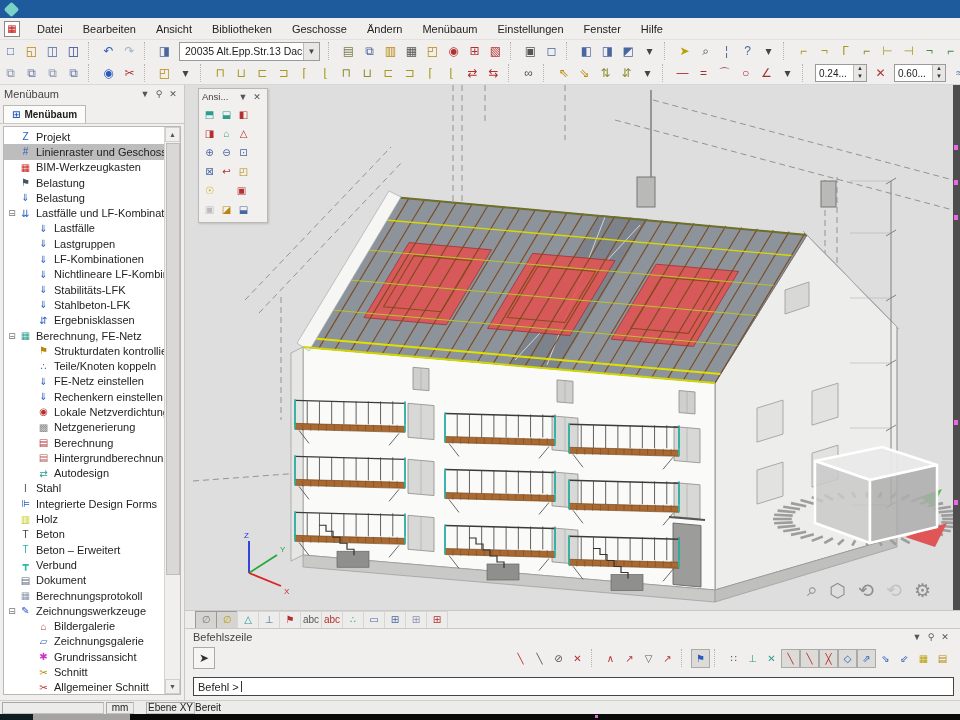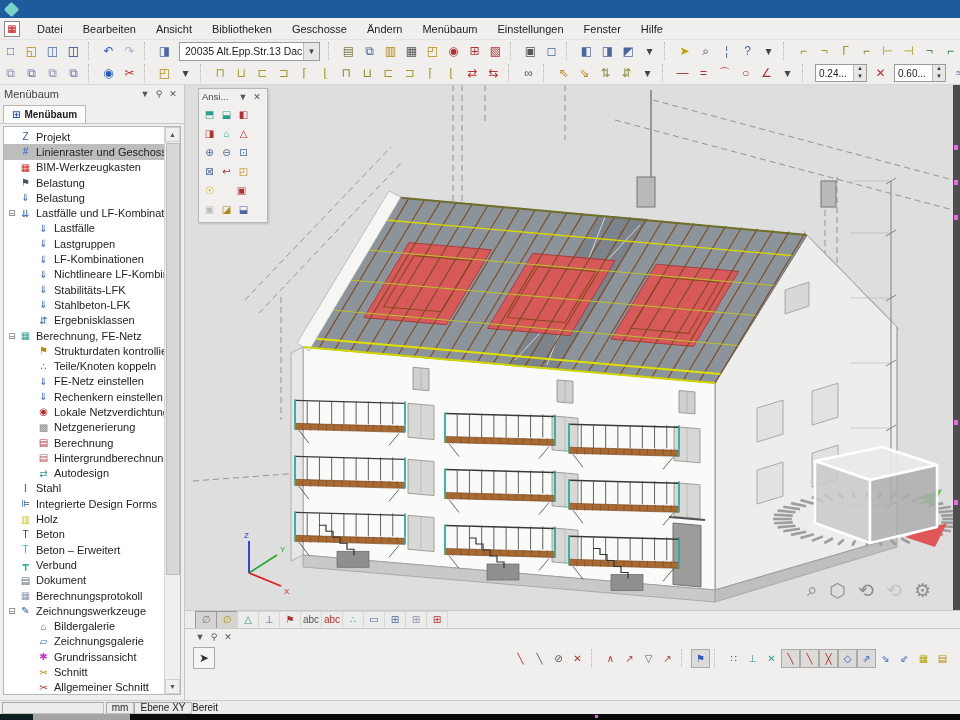--- a/index.html
+++ b/index.html
@@ -890,20 +890,21 @@
     <span class="tbtn" style="color: rgb(179, 48, 48);">abc</span>
     <span class="tbtn" style="color: rgb(42, 157, 143);">∴</span>
     <span class="tbtn" style="color: rgb(74, 102, 160);">▭</span>
     <span class="tbtn" style="color: rgb(74, 102, 160);">⊞</span>
     <span class="tbtn" style="color: rgb(136, 146, 176);">⊞</span>
     <span class="tbtn" style="color: rgb(179, 48, 48);">⊞</span>
   </div>
 
 <div id="cmdpanel" class="abs">
   <div id="cmdhead">
+    <span class="htitle">Befehlszeile</span>
     <span class="hbtn">▼</span>
     <span class="hbtn">⚲</span>
     <span class="hbtn">✕</span>
   </div>
   <div id="cmdbody">
     <span id="cursorbtn">➤</span>
     <span id="snaprow">
 
     <span class="tbtn" style="color: rgb(179, 48, 48);">╲</span>
         <span class="tbtn" style="color: rgb(85, 85, 85);">╲</span>
@@ -924,26 +925,30 @@
         <span class="tbtn pressed" style="color: rgb(179, 48, 48);">╲</span>
         <span class="tbtn pressed" style="color: rgb(179, 48, 48);">╳</span>
         <span class="tbtn pressed" style="color: rgb(42, 91, 191);">◇</span>
         <span class="tbtn pressed" style="color: rgb(42, 91, 191);">⇗</span>
         <span class="tbtn" style="color: rgb(42, 91, 191);">⇘</span>
         <span class="tbtn" style="color: rgb(42, 91, 191);">⇙</span>
         <span class="tbtn" style="color: rgb(184, 160, 0);">▦</span>
         <span class="tbtn" style="color: rgb(184, 134, 11);">▤</span>
       </span>
   </div>
+  <div id="cmdinput">
+    <span>Befehl &gt;</span>
+    <span class="caret"></span>
+  </div>
 </div>
 
 <div id="statusbar" class="abs">
   <span class="sbox" style="width:102px;margin-left:2px"></span>
   <span class="sbox" style="width:28px;margin-left:2px">mm</span>
-  <span class="sbox" style="width:58px;margin-left:0">Ebene XY</span>
+  <span class="sbox" style="width:49px;margin-left:12px">Ebene XY</span>
   <span style="margin-left:0">Bereit</span>
 </div>
 
 <div id="bottombar" class="abs">
   <span class="blk1"></span>
     <span class="blk2"></span>
     <span class="dot"></span>
 </div>
 
 </body></html>

